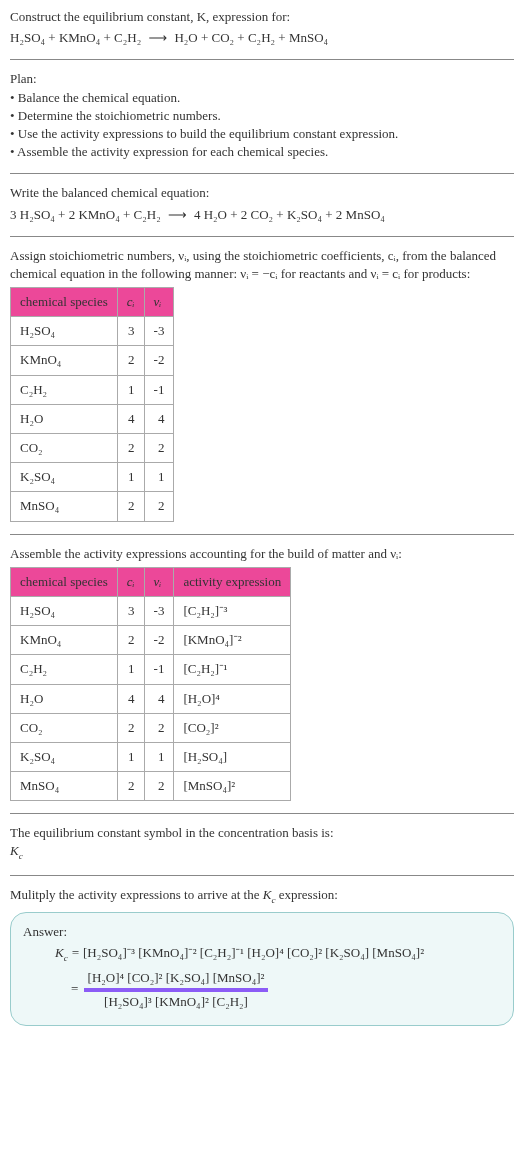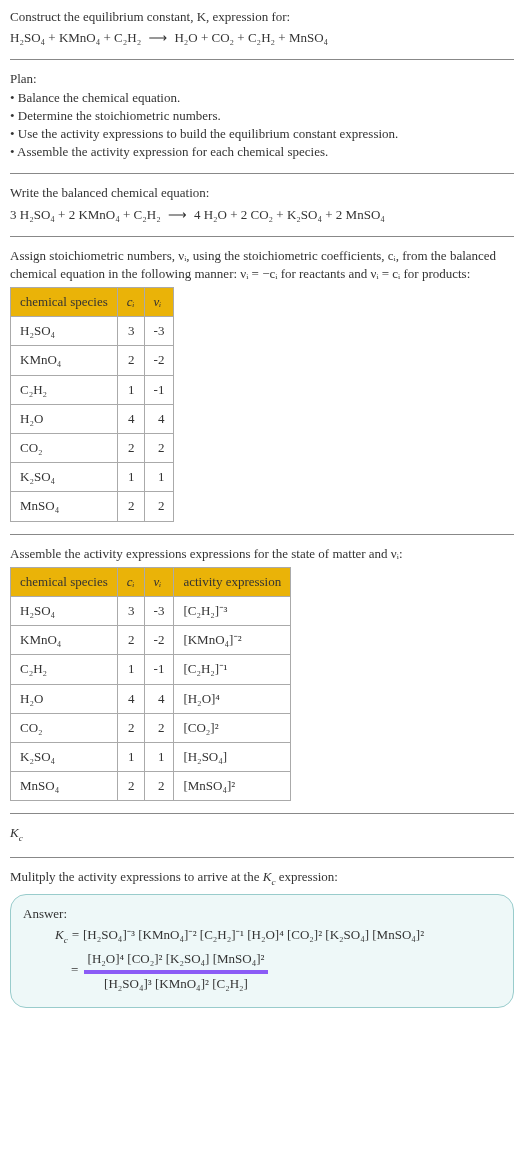--- a/index.html
+++ b/index.html
@@ -4,21 +4,21 @@
 <style>
 * { box-sizing: border-box; margin: 0; padding: 0; }
 body { font-family: Georgia, 'Times New Roman', serif; font-size: 13px; color: #333; background: #fff; width: 524px; padding: 8px 10px; line-height: 1.4; }
 .section { margin-bottom: 12px; }
 .hr { border: none; border-top: 1px solid #888; margin: 10px 0; }
 .sub { font-size: 0.7em; vertical-align: sub; }
 .ital { font-style: italic; }
 .arrow { display: inline-block; margin: 0 4px; }
 table { border-collapse: collapse; margin-top: 4px; }
 th, td { border: 1px solid #aaa; padding: 5px 9px; text-align: left; font-weight: normal; }
-th { background: #eab308; }
+th { background: #ec4899; }
 td.num { text-align: right; }
 .answer-box { border: 1px solid #9cc; background: #eef8f8; border-radius: 16px; padding: 10px 12px; margin-top: 6px; }
 .frac { display: inline-block; vertical-align: middle; text-align: center; margin: 0 2px; }
 .frac .num { display: block; border-bottom: 4px solid #8b5cf6; padding: 1px 4px; }
 .frac .den { display: block; padding: 1px 4px; }
 .indent { padding-left: 32px; }
 .eq-line { margin: 3px 0; }
 .nowrap { white-space: nowrap; }
 </style>
 </head>
@@ -100,21 +100,21 @@
           <td class="num">2</td>
           <td class="num">2</td>
         </tr>
   </tbody>
     </table>
 </div>
 
 <hr class="hr">
 
 <div class="section">
-  <div>Assemble the activity expressions expressions for the state of matter and νᵢ:</div>
+  <div>Assemble the activity expressions accounting for the build of matter and νᵢ:</div>
   <table>
     <tbody>
         <tr>
       <th>chemical species</th>
       <th><span class="ital">cᵢ</span></th>
       <th><span class="ital">νᵢ</span></th>
       <th>activity expression</th>
     </tr>
     <tr>
           <td>H₂SO₄</td>
@@ -158,20 +158,21 @@
           <td class="num">2</td>
           <td>[MnSO₄]²</td>
         </tr>
   </tbody>
     </table>
 </div>
 
 <hr class="hr">
 
 <div class="section">
+  <div>The equilibrium constant symbol in the concentration basis is:</div>
   <div class="ital">K<span class="sub">c</span></div>
 </div>
 
 <hr class="hr">
 
 <div class="section">
   <div>Mulitply the activity expressions to arrive at the <span class="ital">K<span class="sub">c</span></span> expression:</div>
   <div class="answer-box">
     <div>Answer:</div>
     <div class="indent nowrap eq-line">

